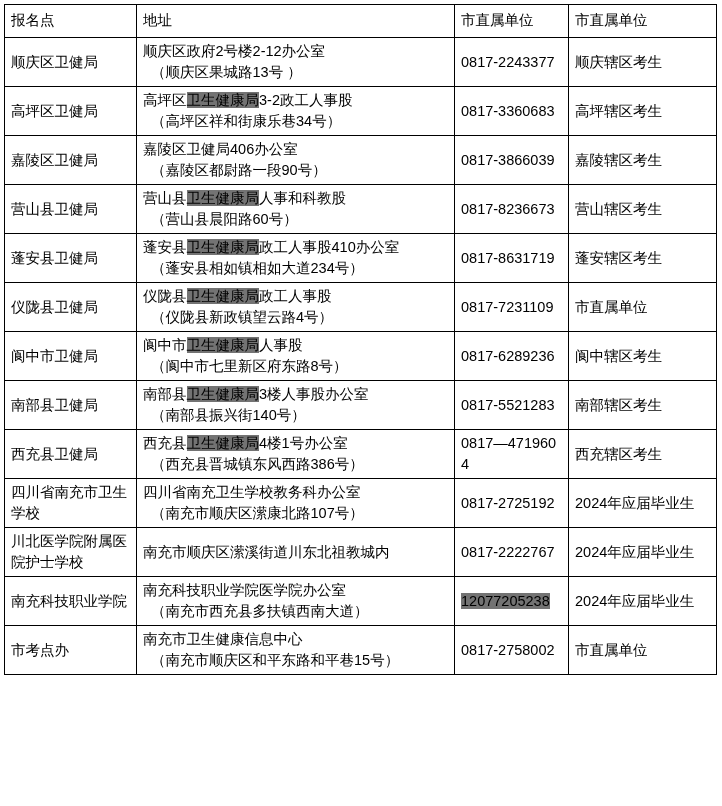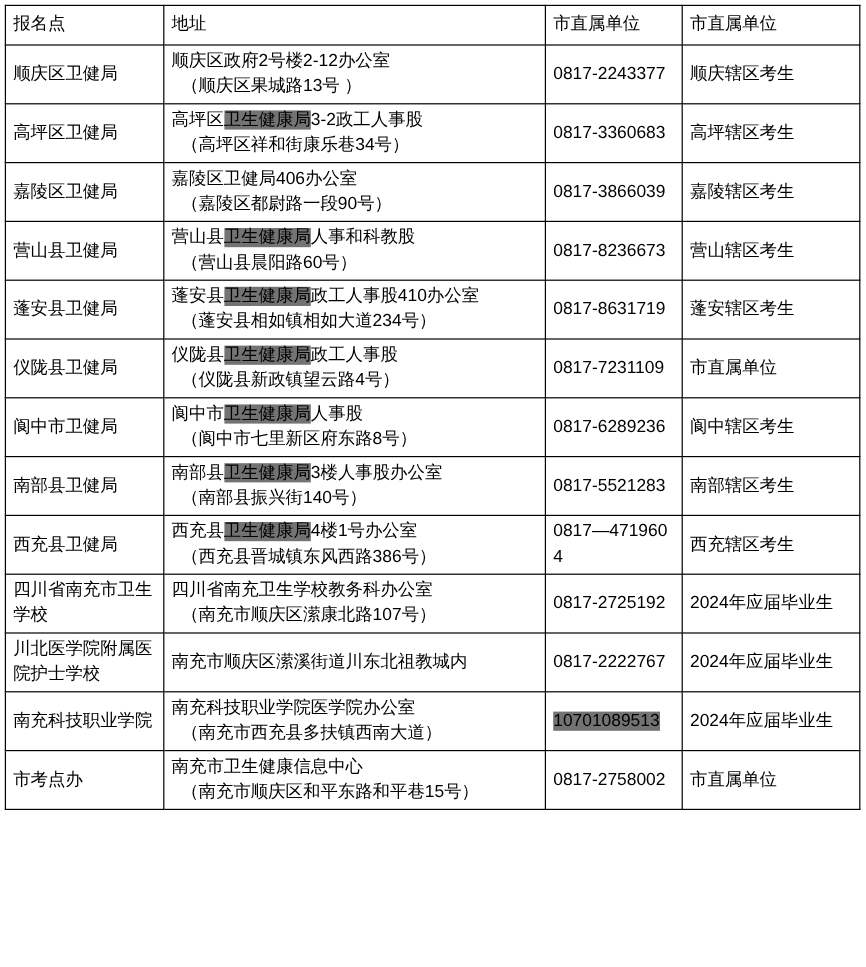--- a/index.html
+++ b/index.html
@@ -130,21 +130,21 @@
       </tr>
       <tr>
         <td>川北医学院附属医院护士学校</td>
         <td class="addr"><span><span class="sp">南充市顺庆区潆溪街道川东北祖教城内</span></span></td>
         <td class="phone"><span>0817-2222767</span></td>
         <td>2024年应届毕业生</td>
       </tr>
       <tr>
         <td>南充科技职业学院</td>
         <td class="addr"><span><span class="sp">南充科技职业学院医学院办公室</span></span><span class="line2">（南充市西充县多扶镇西南大道）</span></td>
-        <td class="phone"><span class="hl">10701089513</span></td>
+        <td class="phone"><span class="hl">12077205238</span></td>
         <td>2024年应届毕业生</td>
       </tr>
       <tr>
         <td>市考点办</td>
         <td class="addr"><span><span class="sp">南充市卫生健康信息中心</span></span><span class="line2">（南充市顺庆区和平东路和平巷15号）</span></td>
         <td class="phone"><span>0817-2758002</span></td>
         <td>市直属单位</td>
       </tr>
     </tbody>
 </table>

